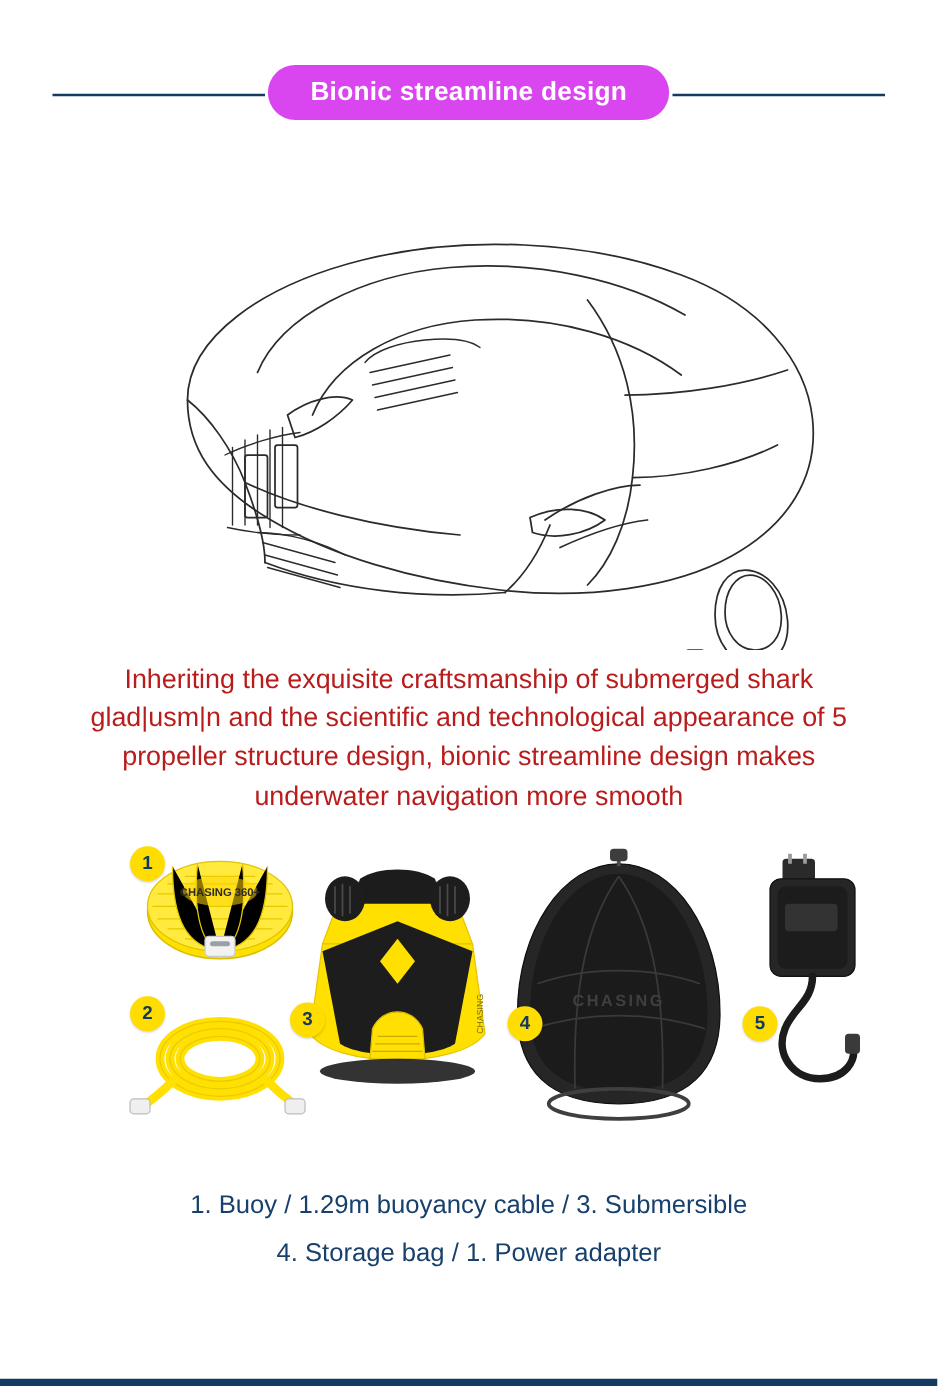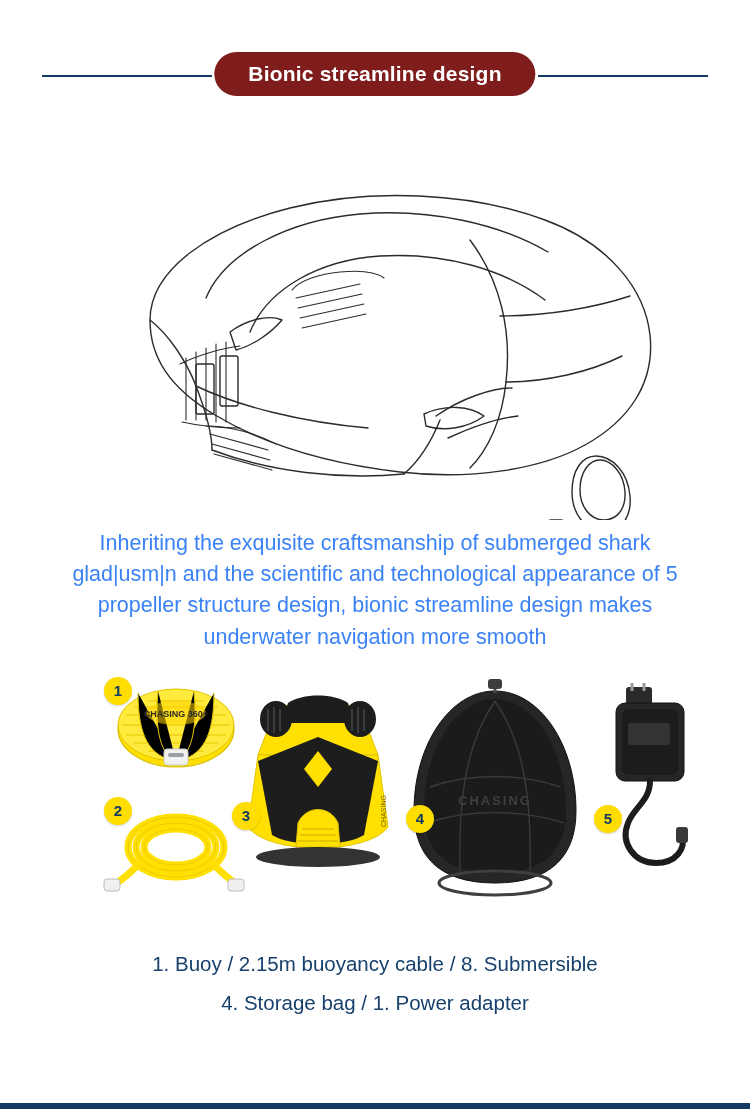--- a/index.html
+++ b/index.html
@@ -30,21 +30,21 @@
     background: #123a63;
     width: 170px;
   }
   .header-rule.left { left: 42px; }
   .header-rule.right { right: 42px; }
   .header-pill {
     position: absolute;
     top: 52px;
     left: 50%;
     transform: translateX(-50%);
-    background: #7f1d1d;
+    background: #d946ef;
     color: #ffffff;
     border-radius: 22px;
     padding: 10px 34px;
     font-size: 21px;
     font-weight: bold;
     letter-spacing: 0.2px;
     white-space: nowrap;
   }
 
   
@@ -55,21 +55,21 @@
   }
   .hero svg { display: block; }
 
   
   .description {
     width: 640px;
     margin: 8px auto 0 auto;
     text-align: center;
     font-size: 21.5px;
     line-height: 1.45;
-    color: #3b82f6;
+    color: #b91c1c;
   }
 
   
   .products {
     position: relative;
     width: 750px;
     height: 250px;
     margin-top: 24px;
   }
   .prod {
@@ -298,17 +298,17 @@
       <rect x="26" y="26" width="68" height="78" rx="9" fill="#262626" stroke="#111"></rect>
       <rect x="32" y="32" width="56" height="66" rx="7" fill="#1c1c1c"></rect>
       <rect x="38" y="46" width="42" height="22" rx="3" fill="#333"></rect>
       <path d="M60 104 C60 124, 44 130, 38 146 C30 166, 44 186, 66 186 C86 186, 96 172, 92 158" fill="none" stroke="#1c1c1c" stroke-width="6" stroke-linecap="round"></path>
       <rect x="86" y="150" width="12" height="16" rx="3" fill="#3a3a3a"></rect>
     </svg>
   </div>
 </div>
 
 <div class="captions">
-  <div>1. Buoy / 2.15m buoyancy cable / 8. Submersible</div>
+  <div>1. Buoy / 1.29m buoyancy cable / 3. Submersible</div>
   <div>4. Storage bag / 1. Power adapter</div>
 </div>
 
 <div class="footer-bar"></div>
 
 </body></html>

